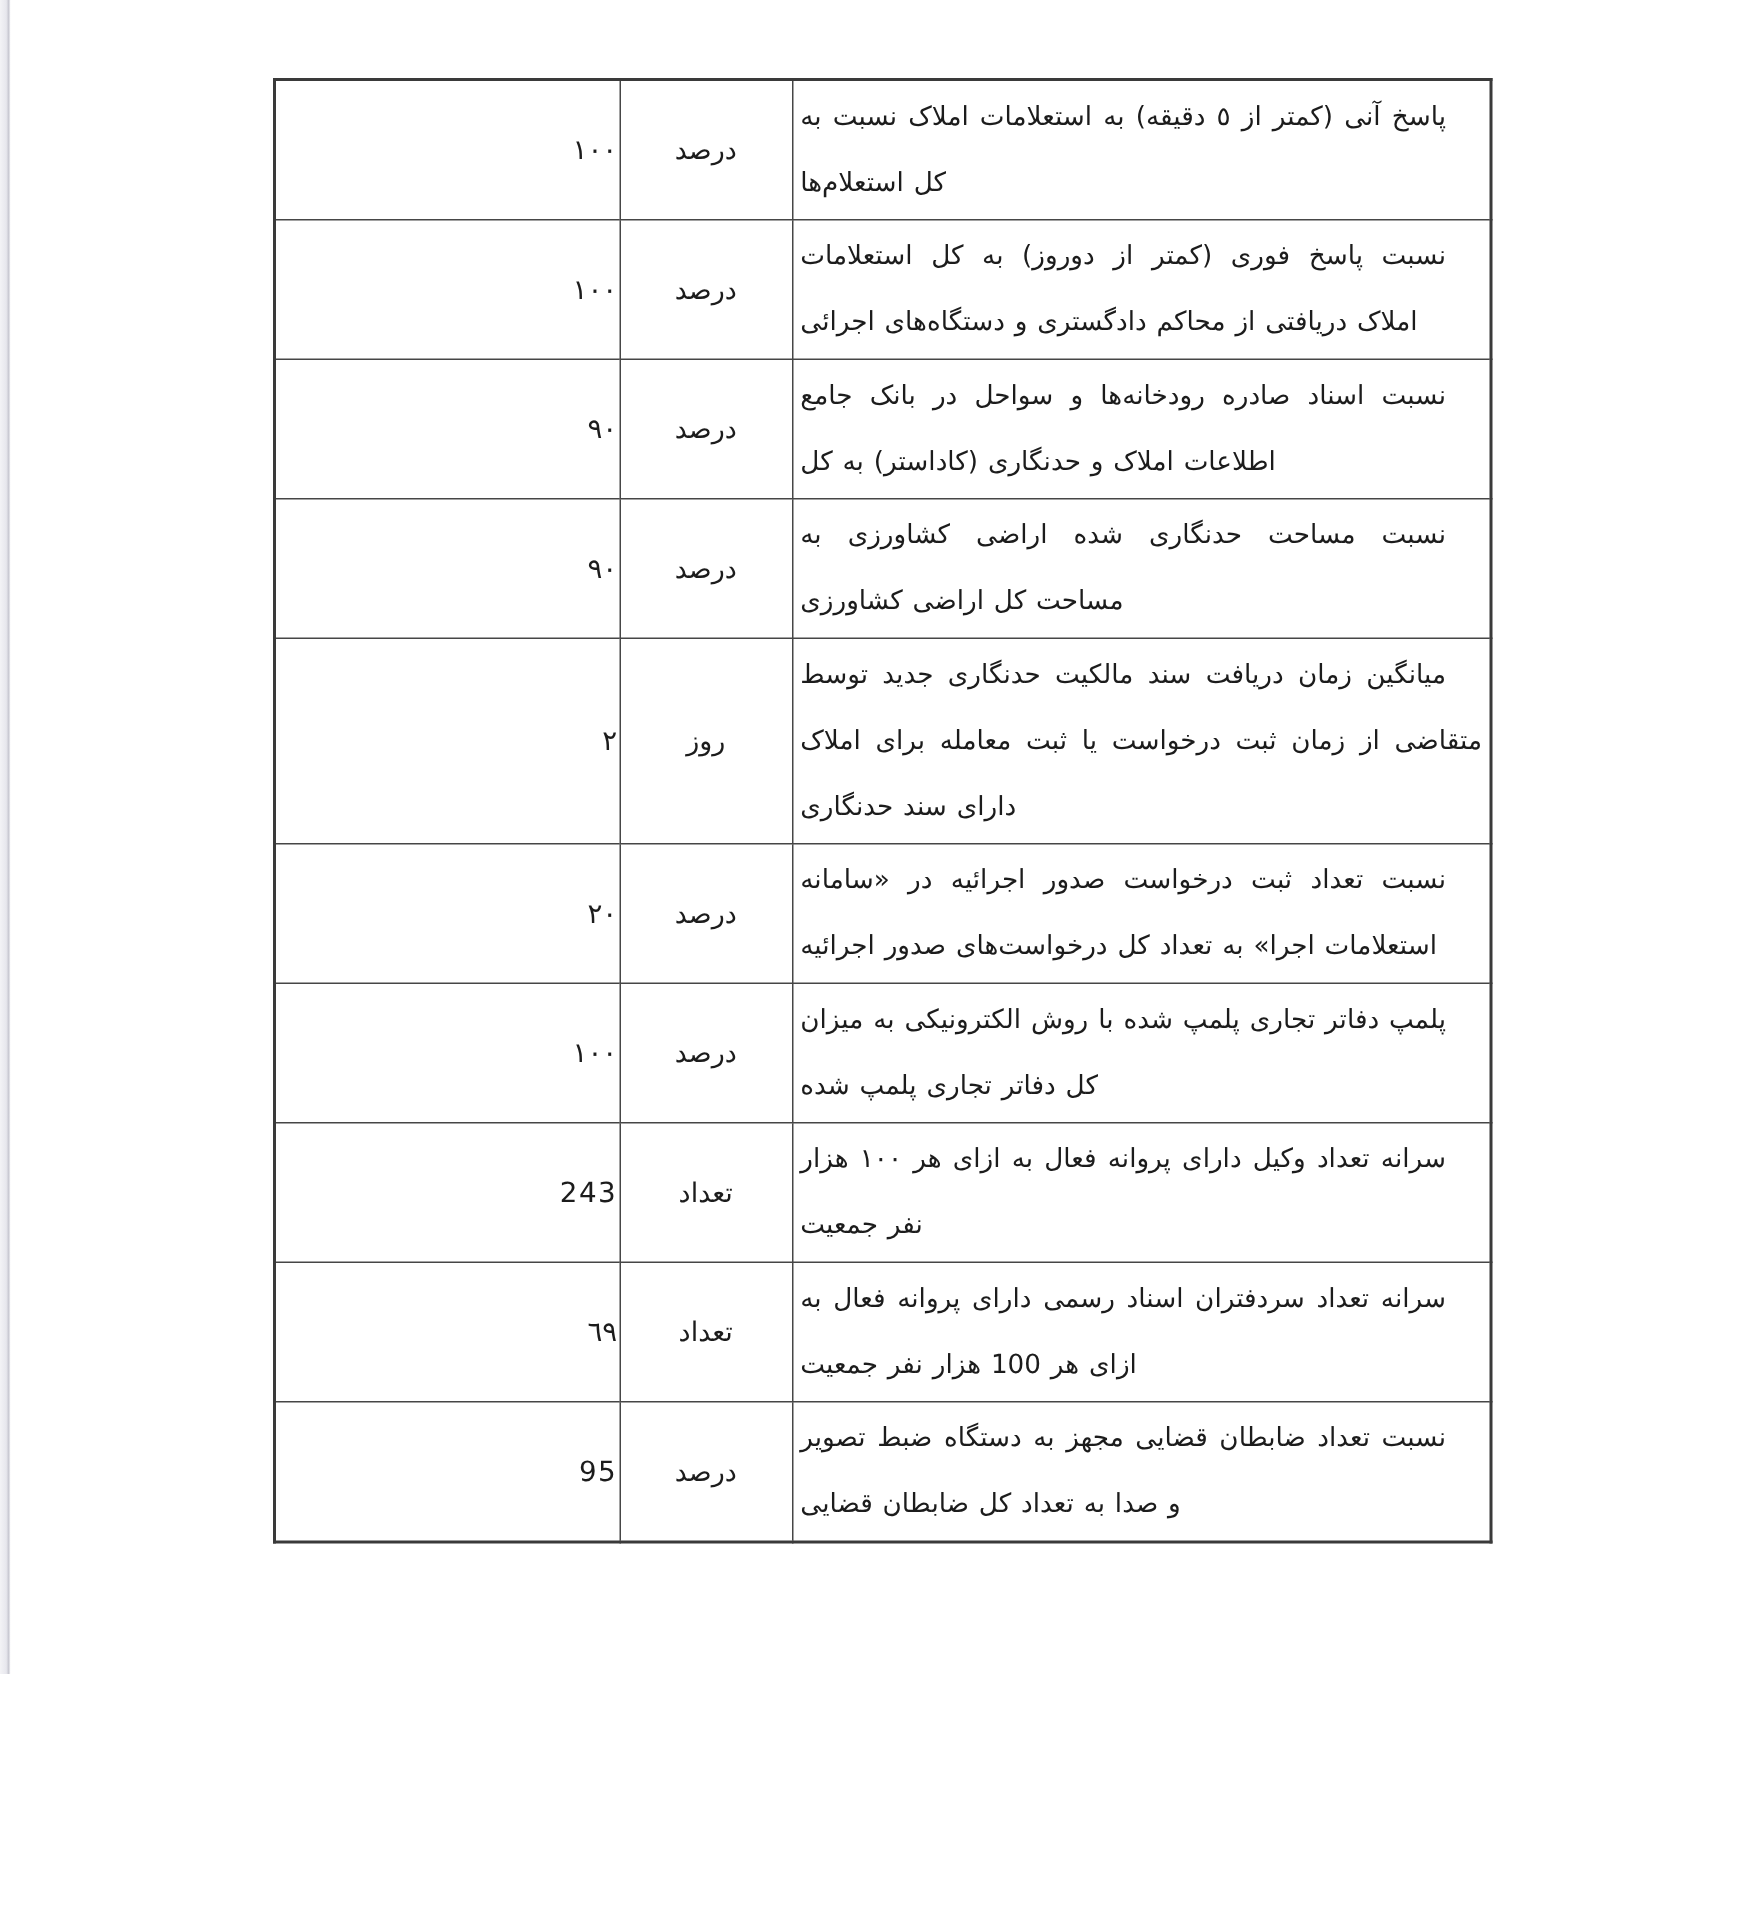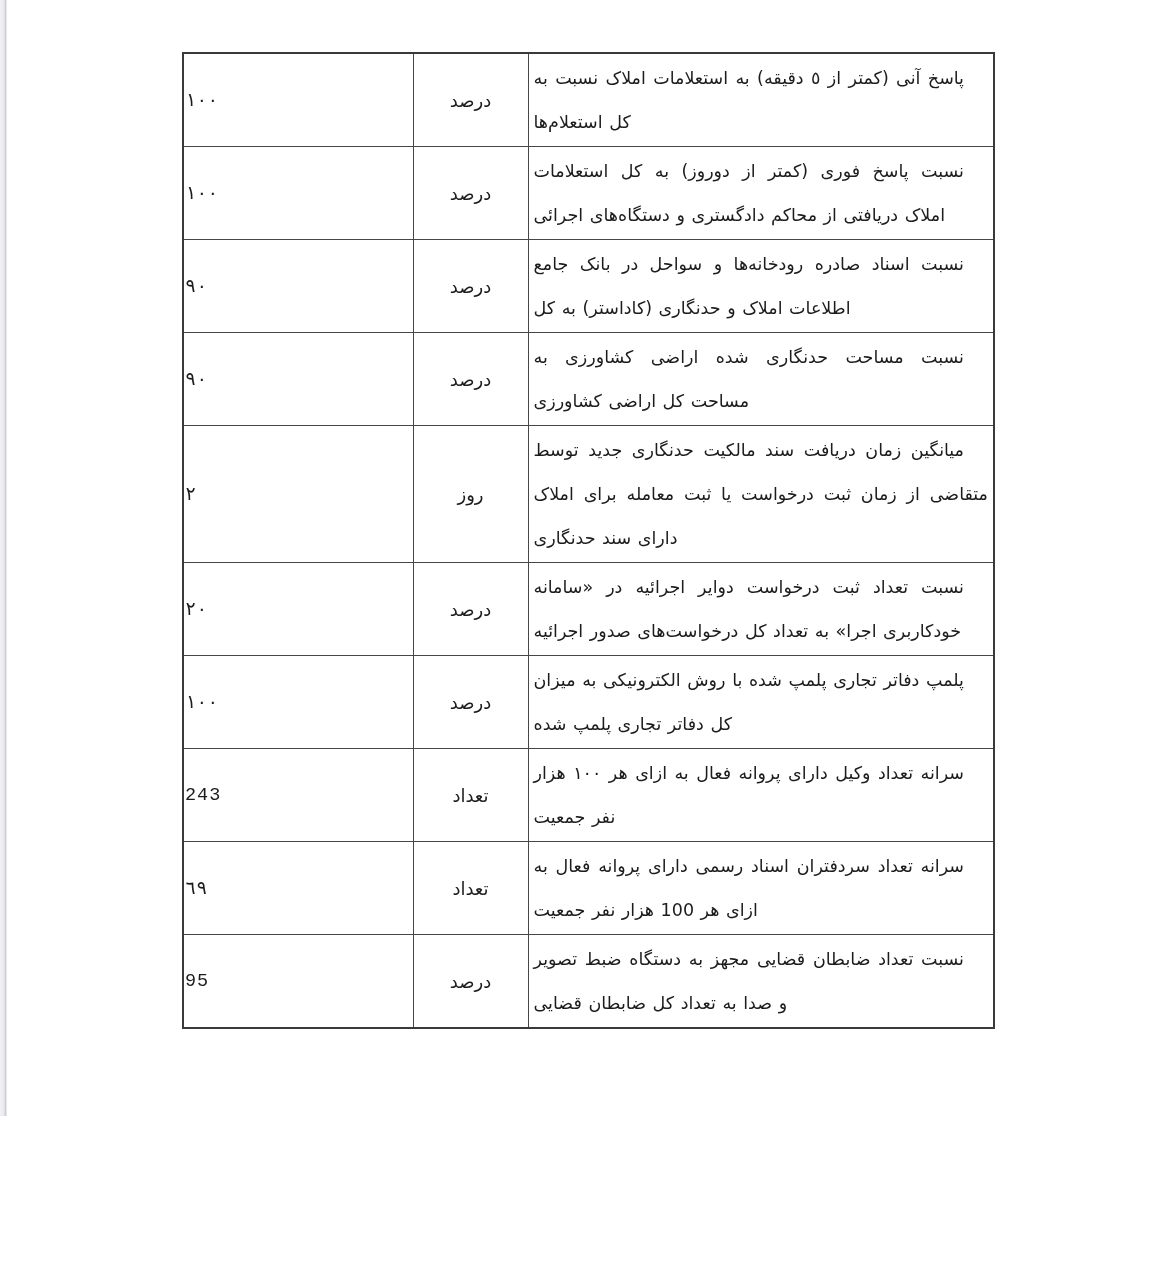--- a/index.html
+++ b/index.html
@@ -49,26 +49,26 @@
     text-indent: 24px;
     padding: 2px 5px;
     font-size: 17.5px;
     line-height: 44px;
     word-spacing: 1px;
   }
   td.unit {
     text-align: center;
     font-size: 18px;
     padding: 0 2px;
+    font-family: Liberation Serif, serif;
   }
   td.val {
-    text-align: left;
+    text-align: right;
     font-size: 18.5px;
     letter-spacing: 1px;
-    font-family: Liberation Mono, monospace;
   }
 </style>
 </head>
 <body>
 
 <div class="page">
   <div class="page-edge"></div>
 
   <table class="indicators">
     <colgroup>
@@ -96,21 +96,21 @@
         <td class="desc">نسبت مساحت حدنگاری شده اراضی کشاورزی به مساحت کل اراضی کشاورزی</td>
         <td class="unit">درصد</td>
         <td class="val">٩٠</td>
       </tr>
       <tr class="r3">
         <td class="desc">میانگین زمان دریافت سند مالکیت حدنگاری جدید توسط متقاضی از زمان ثبت درخواست یا ثبت معامله برای املاک دارای سند حدنگاری</td>
         <td class="unit">روز</td>
         <td class="val">٢</td>
       </tr>
       <tr class="r2">
-        <td class="desc">نسبت تعداد ثبت درخواست دوایر اجرائیه در «سامانه خودکاربری اجرا» به تعداد کل درخواست‌های صدور اجرائیه</td>
+        <td class="desc">نسبت تعداد ثبت درخواست صدور اجرائیه در «سامانه استعلامات اجرا» به تعداد کل درخواست‌های صدور اجرائیه</td>
         <td class="unit">درصد</td>
         <td class="val">٢٠</td>
       </tr>
       <tr class="r2">
         <td class="desc">پلمپ دفاتر تجاری پلمپ شده با روش الکترونیکی به میزان کل دفاتر تجاری پلمپ شده</td>
         <td class="unit">درصد</td>
         <td class="val">١٠٠</td>
       </tr>
       <tr class="r2">
         <td class="desc">سرانه تعداد وکیل دارای پروانه فعال به ازای هر ١٠٠ هزار نفر جمعیت</td>

